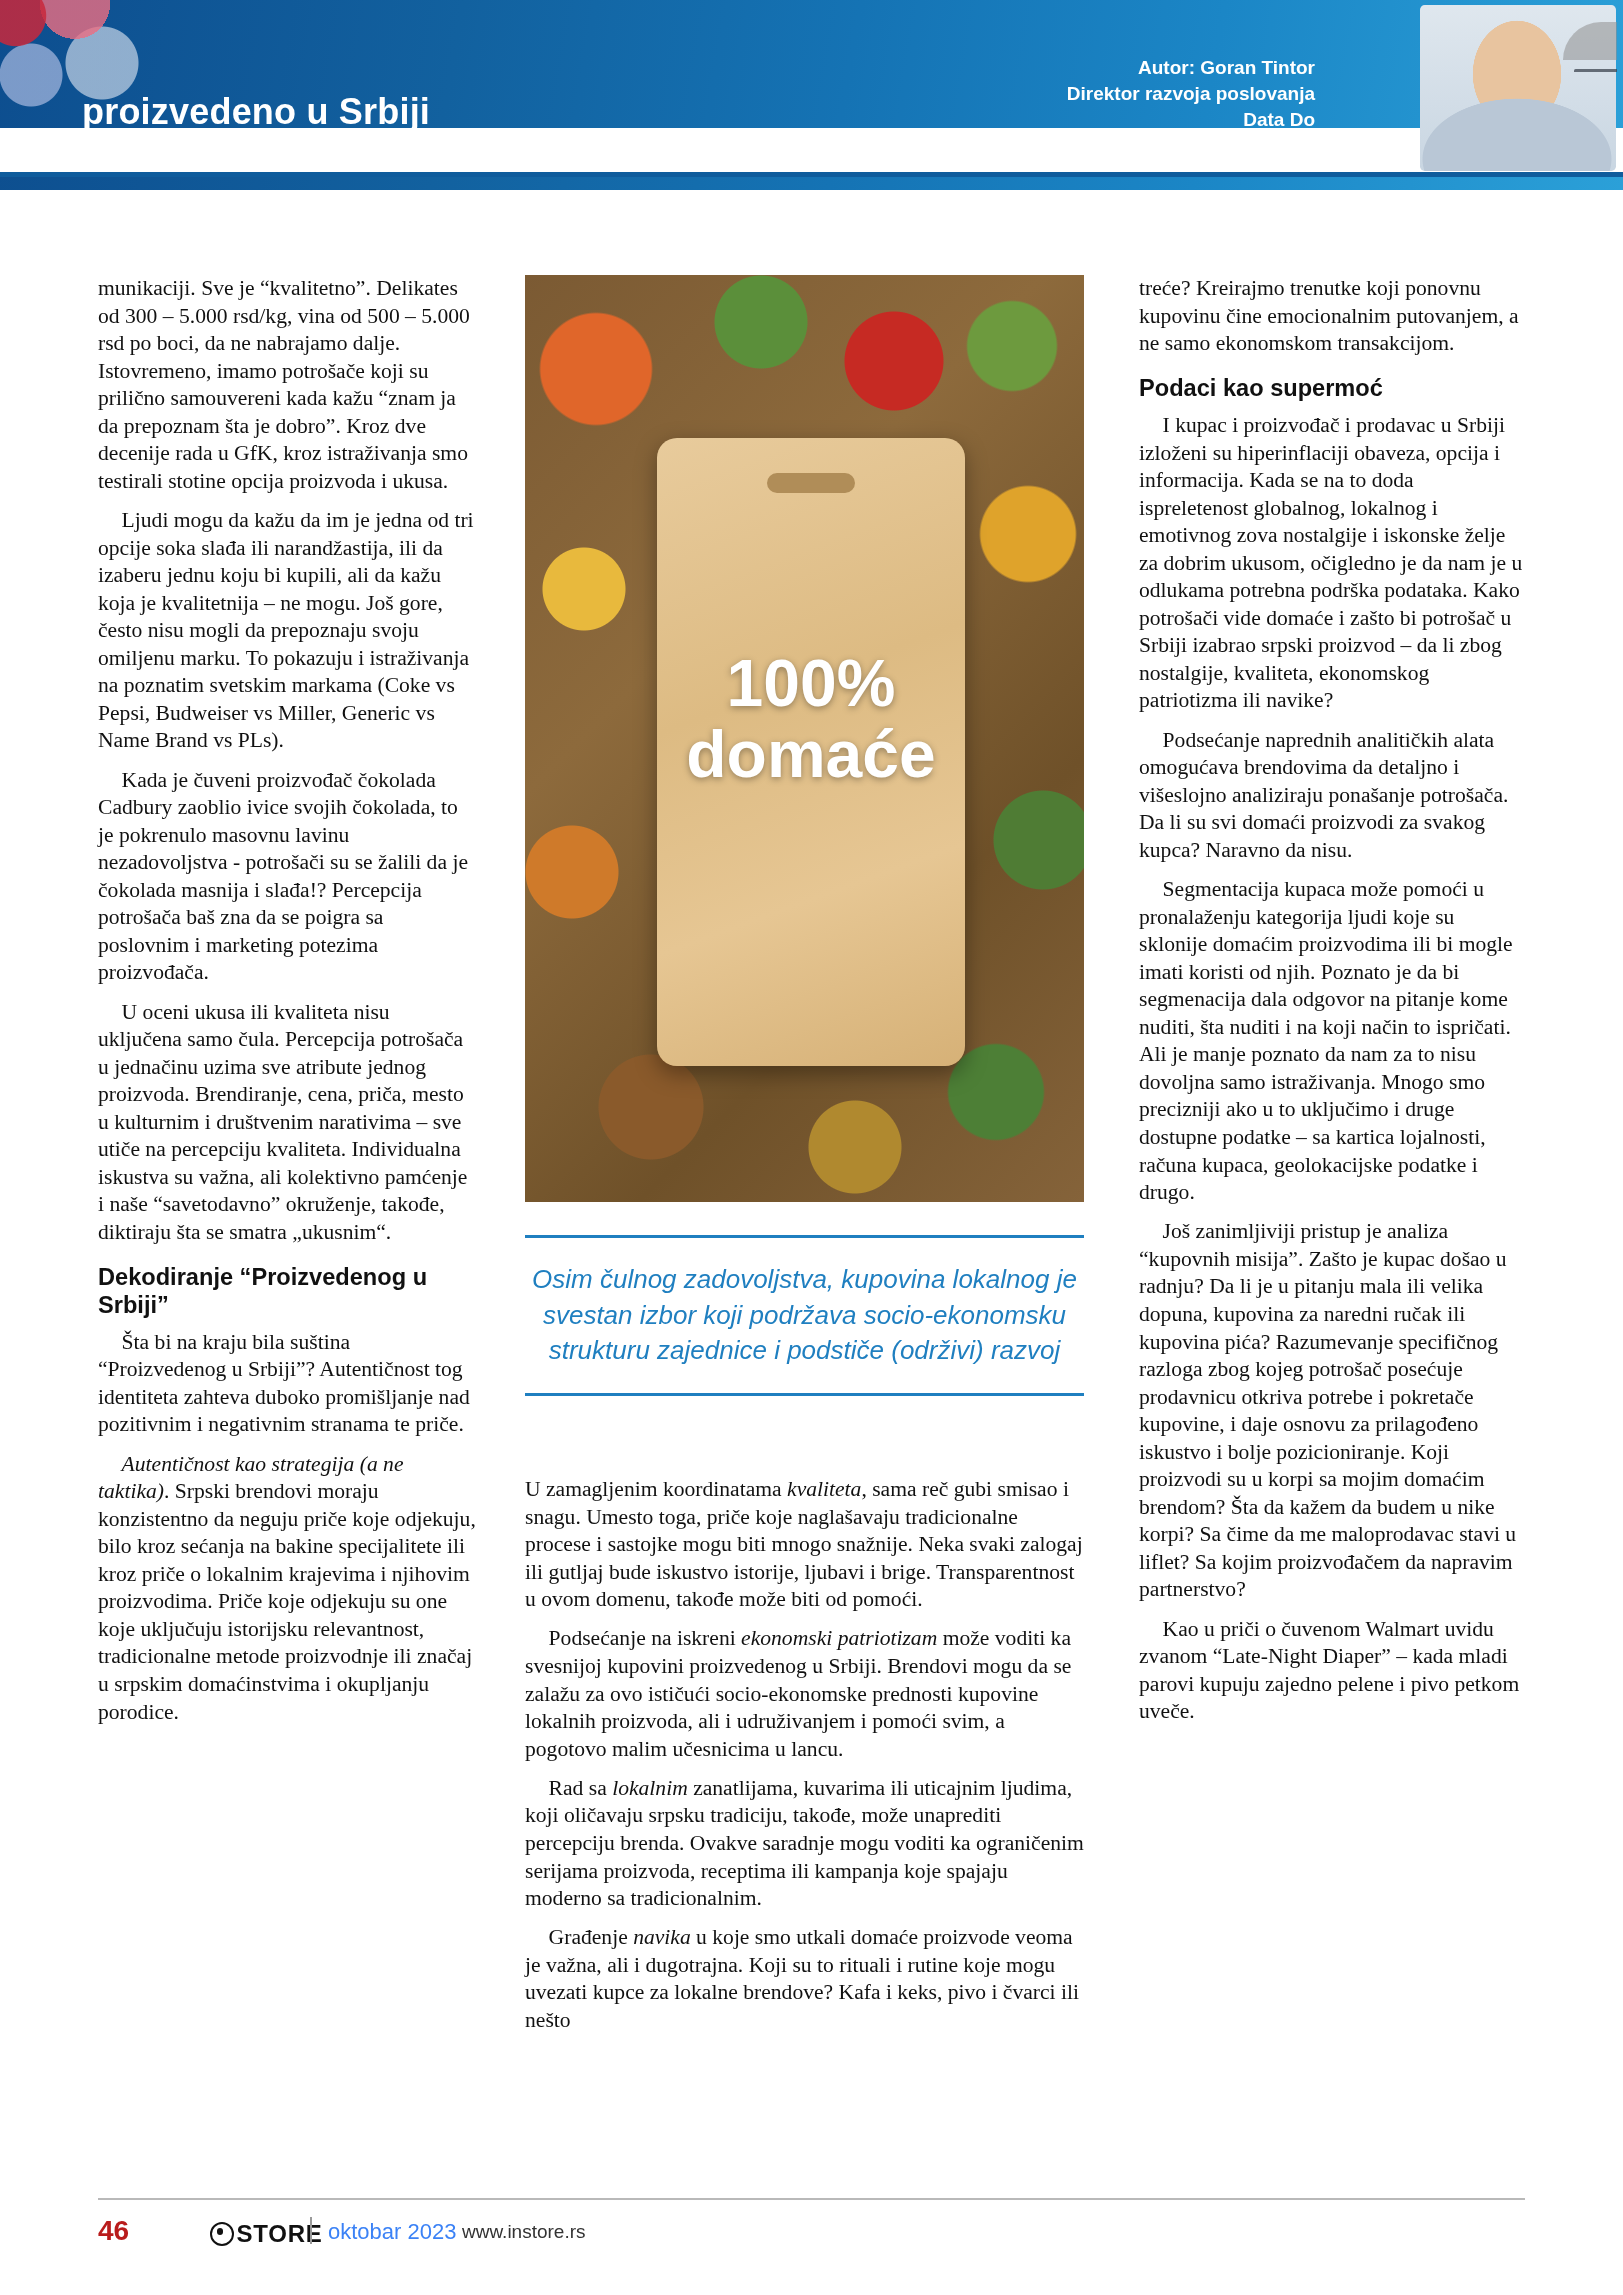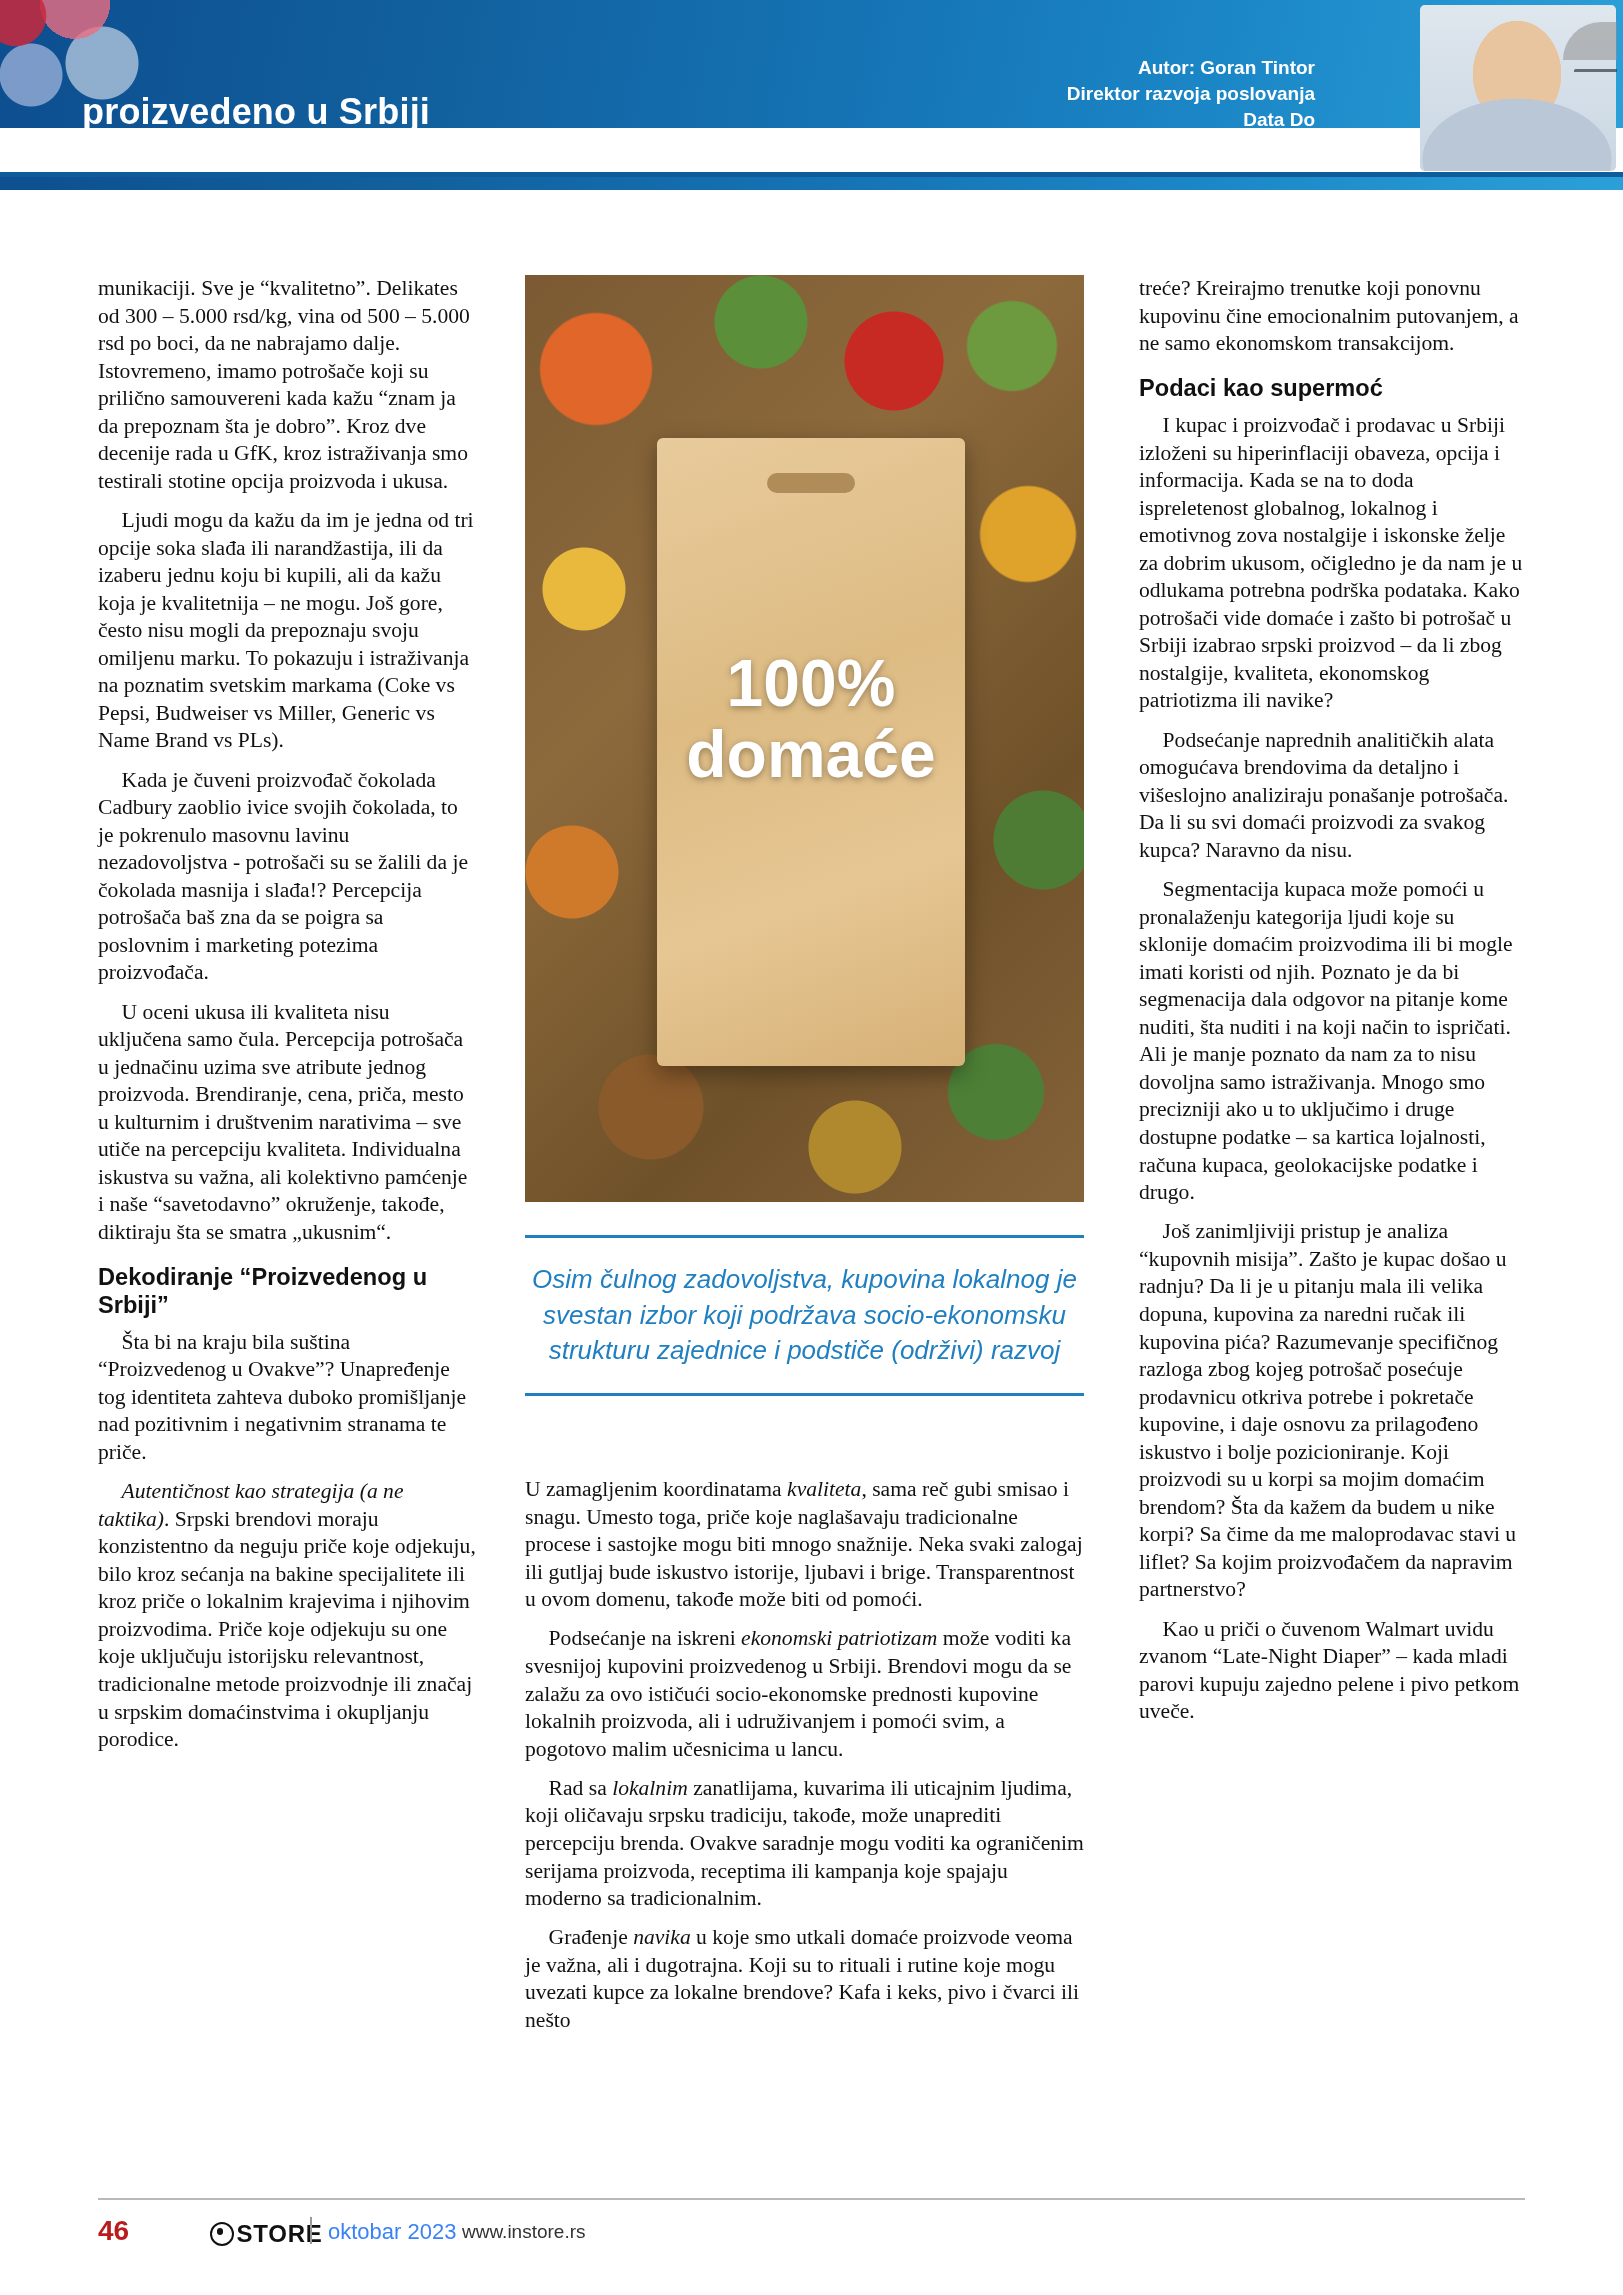--- a/index.html
+++ b/index.html
@@ -156,21 +156,21 @@
       radial-gradient(circle at 126px 832px, #8a5a2b 0 52px, rgba(0,0,0,0) 53px),
       radial-gradient(circle at 330px 872px, #b0892f 0 46px, rgba(0,0,0,0) 47px),
       radial-gradient(circle at 471px 817px, #4d7f36 0 47px, rgba(0,0,0,0) 49px),
       linear-gradient(135deg,#7b5a33 0%,#8d6a3c 35%,#6f5129 70%,#85633a 100%);
   }
   .board{
     position:absolute;
     left:132px; top:163px;
     width:308px; height:628px;
     background:linear-gradient(160deg,#e8cb9c 0%,#ddbb83 40%,#e6c693 70%,#d6b177 100%);
-    border-radius:6px;
+    border-radius:20px;
     box-shadow:0 7.9px 22px rgba(0,0,0,.35);
   }
   .board-slot{
     position:absolute;
     left:50%; top:35px;
     transform:translateX(-50%);
     width:88px; height:20.4px;
     background:#b08d58;
     border-radius:11px;
   }
@@ -319,21 +319,21 @@
     <div class="pq-text">Osim čulnog zadovoljstva, kupovina lokalnog je svestan izbor koji podržava socio-ekonomsku strukturu zajednice i podstiče (održivi) razvoj</div>
     <div class="pq-rule"></div>
   </div>
 
   <div class="col col-left">
     <p class="noindent">munikaciji. Sve je “kvalitetno”. Delikates od 300 – 5.000 rsd/kg, vina od 500 – 5.000 rsd po boci, da ne nabrajamo dalje. Istovremeno, imamo potrošače koji su prilično samouvereni kada kažu “znam ja da prepoznam šta je dobro”. Kroz dve decenije rada u GfK, kroz istraživanja smo testirali stotine opcija proizvoda i ukusa.</p>
     <p>Ljudi mogu da kažu da im je jedna od tri opcije soka slađa ili narandžastija, ili da izaberu jednu koju bi kupili, ali da kažu koja je kvalitetnija – ne mogu. Još gore, često nisu mogli da prepoznaju svoju omiljenu marku. To pokazuju i istraživanja na poznatim svetskim markama (Coke vs Pepsi, Budweiser vs Miller, Generic vs Name Brand vs PLs).</p>
     <p>Kada je čuveni proizvođač čokolada Cadbury zaoblio ivice svojih čokolada, to je pokrenulo masovnu lavinu nezadovoljstva - potrošači su se žalili da je čokolada masnija i slađa!? Percepcija potrošača baš zna da se poigra sa poslovnim i marketing potezima proizvođača.</p>
     <p>U oceni ukusa ili kvaliteta nisu uključena samo čula. Percepcija potrošača u jednačinu uzima sve atribute jednog proizvoda. Brendiranje, cena, priča, mesto u kulturnim i društvenim narativima – sve utiče na percepciju kvaliteta. Individualna iskustva su važna, ali kolektivno pamćenje i naše “savetodavno” okruženje, takođe, diktiraju šta se smatra „ukusnim“.</p>
     <div class="subhead">Dekodiranje “Proizvedenog u Srbiji”</div>
-    <p>Šta bi na kraju bila suština “Proizvedenog u Ovakve”? Unapređenje tog identiteta zahteva duboko promišljanje nad pozitivnim i negativnim stranama te priče.</p>
+    <p>Šta bi na kraju bila suština “Proizvedenog u Srbiji”? Autentičnost tog identiteta zahteva duboko promišljanje nad pozitivnim i negativnim stranama te priče.</p>
     <p><span class="it">Autentičnost kao strategija (a ne taktika)</span><span>. Srpski brendovi moraju konzistentno da neguju priče koje odjekuju, bilo kroz sećanja na bakine specijalitete ili kroz priče o lokalnim krajevima i njihovim proizvodima. Priče koje odjekuju su one koje uključuju istorijsku relevantnost, tradicionalne metode proizvodnje ili značaj u srpskim domaćinstvima i okupljanju porodice.</span></p>
   </div>
 
   <div class="col col-mid">
     <p class="noindent"><span>U zamagljenim koordinatama </span><span class="it">kvaliteta</span><span>, sama reč gubi smisao i snagu. Umesto toga, priče koje naglašavaju tradicionalne procese i sastojke mogu biti mnogo snažnije. Neka svaki zalogaj ili gutljaj bude iskustvo istorije, ljubavi i brige. Transparentnost u ovom domenu, takođe može biti od pomoći.</span></p>
     <p><span>Podsećanje na iskreni </span><span class="it">ekonomski patriotizam</span><span> može voditi ka svesnijoj kupovini proizvedenog u Srbiji. Brendovi mogu da se zalažu za ovo ističući socio-ekonomske prednosti kupovine lokalnih proizvoda, ali i udruživanjem i pomoći svim, a pogotovo malim učesnicima u lancu.</span></p>
     <p><span>Rad sa </span><span class="it">lokalnim</span><span> zanatlijama, kuvarima ili uticajnim ljudima, koji oličavaju srpsku tradiciju, takođe, može unaprediti percepciju brenda. Ovakve saradnje mogu voditi ka ograničenim serijama proizvoda, receptima ili kampanja koje spajaju moderno sa tradicionalnim.</span></p>
     <p><span>Građenje </span><span class="it">navika</span><span> u koje smo utkali domaće proizvode veoma je važna, ali i dugotrajna. Koji su to rituali i rutine koje mogu uvezati kupce za lokalne brendove? Kafa i keks, pivo i čvarci ili nešto</span></p>
   </div>
 

